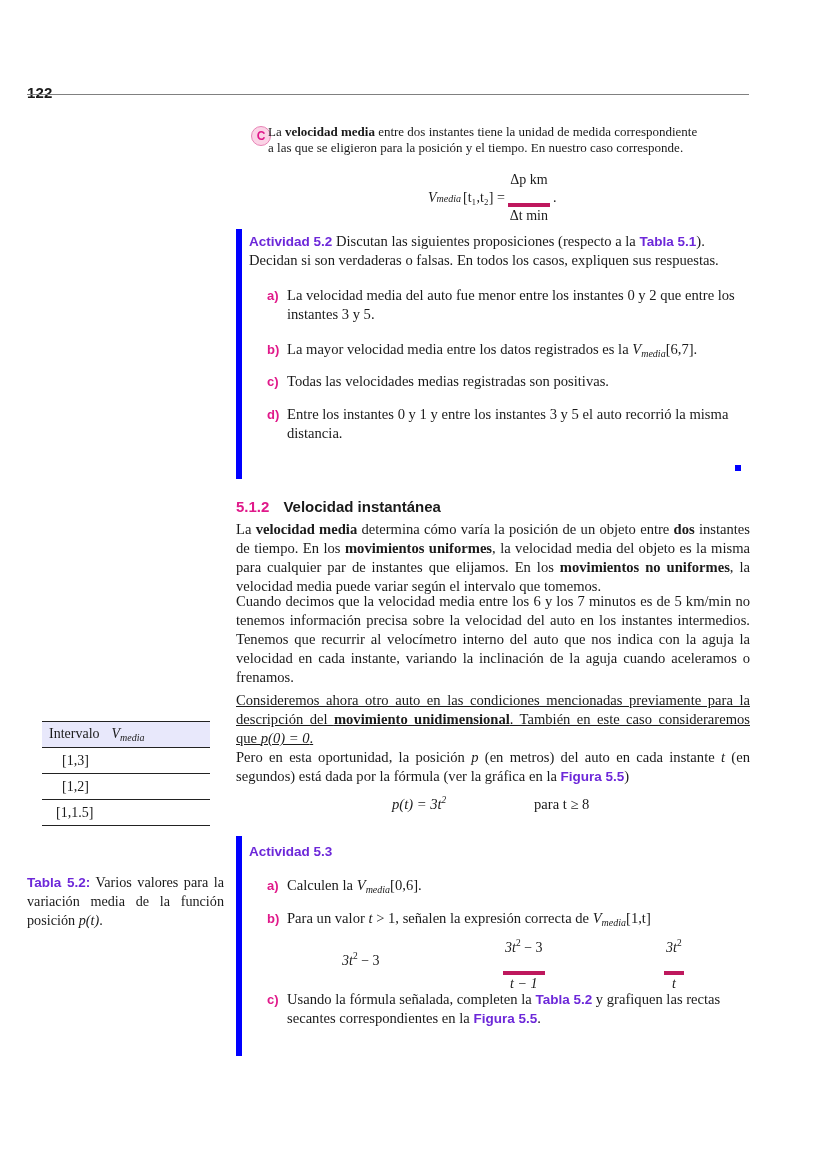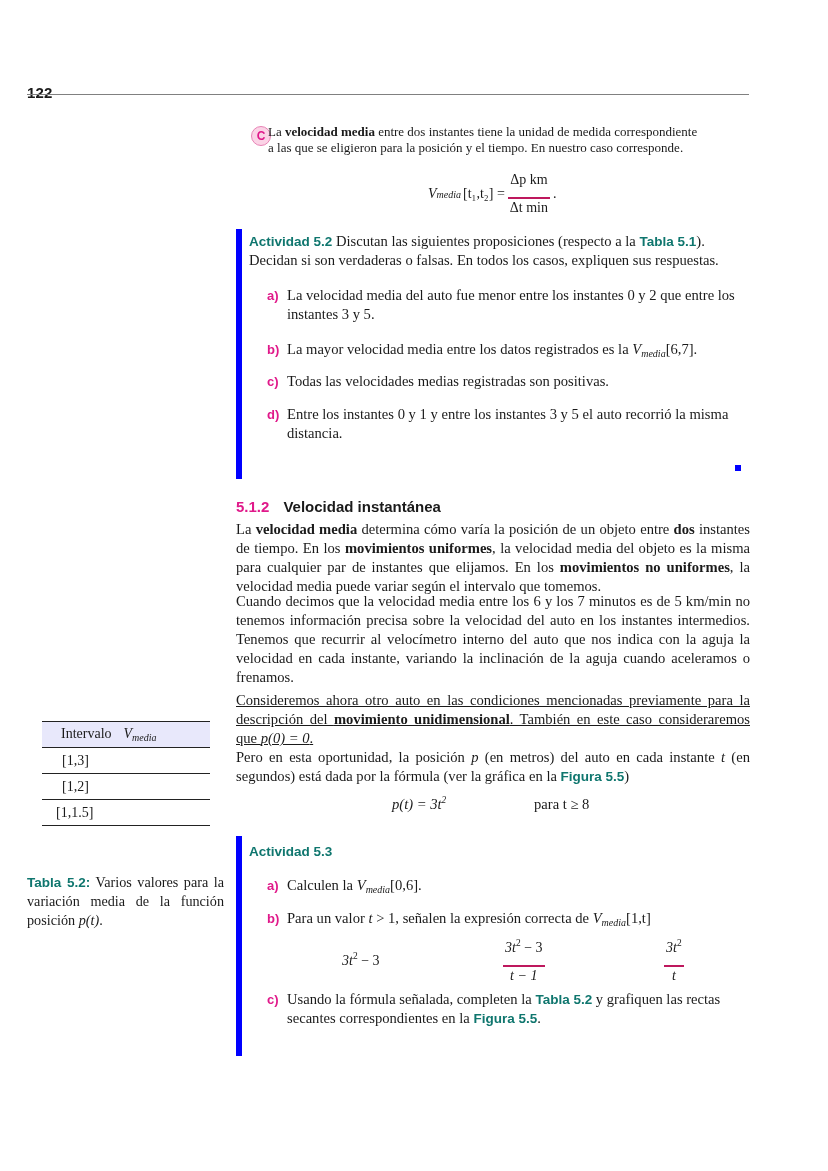--- a/index.html
+++ b/index.html
@@ -1,55 +1,55 @@
 <!DOCTYPE html>
 <html><head>
 <meta charset="utf-8">
 <style>
   html,body{margin:0;padding:0;background:#ffffff;}
   body{width:828px;height:1171px;position:relative;overflow:hidden;font-family:"Liberation Serif","DejaVu Serif",serif;color:#1a1a1a;font-size:14.6px;}
   .abs{position:absolute;}
   .sans{font-family:"Liberation Sans","DejaVu Sans",sans-serif;}
-  .pink{color:#0f766e;}
+  .pink{color:#6d28d9;}
   .bold{font-weight:bold;}
   .it{font-style:italic;}
   sub.m{font-size:10px;font-style:italic;vertical-align:-3px;}
   sup{font-size:9.5px;vertical-align:6px;line-height:0;}
 
   #page-num{left:27px;top:84px;font-size:15px;font-weight:bold;letter-spacing:0.2px;}
   #header-rule{left:27px;top:94px;width:722px;height:1px;background:#808080;}
 
   
   #note-icon{left:251px;top:126px;width:20px;height:20px;border-radius:50%;background:#fbd3e6;border:1.5px solid #e884b6;box-sizing:border-box;display:flex;align-items:center;justify-content:center;font-weight:bold;font-size:12px;color:#e0198a;}
   #note-text{left:268px;top:124px;width:440px;font-size:13px;line-height:16px;}
   #note-text .l2{padding-left:0;}
   #note-formula{left:428px;top:172px;font-size:14px;display:flex;align-items:center;}
   .frac{display:inline-flex;flex-direction:column;align-items:center;vertical-align:middle;margin:0 3px;}
-  .frac .num{border-bottom:2px solid #be185d;padding:0 2px 9px;line-height:16px;}
+  .frac .num{border-bottom:4px solid #be185d;padding:0 2px 15px;line-height:16px;}
   .frac .den{padding:1px 2px 0;line-height:16px;}
 
   .bar{position:absolute;left:236px;width:6px;background:#0000ff;}
   #bar1{top:229px;height:250px;}
   #bar2{top:836px;height:220px;}
 
   .para{position:absolute;left:249px;width:500px;line-height:19px;text-align:justify;}
   .item{position:absolute;left:267px;width:478px;line-height:19px;display:flex;}
   .item .lab{width:20px;flex:none;font-family:"Liberation Sans","DejaVu Sans",sans-serif;font-weight:bold;color:#e0198a;font-size:13px;}
   .item .txt{flex:1;}
   #end-mark{left:735px;top:465px;width:6px;height:6px;background:#0000ff;}
 
   #sec-head{left:236px;top:498px;font-size:15px;font-weight:bold;}
   #sec-head .num{color:#e0198a;margin-right:14px;}
   .body{position:absolute;left:236px;width:514px;line-height:19px;text-align:justify;}
 
   
   #tbl{left:42px;top:721px;width:168px;border-collapse:collapse;font-size:14px;}
   #tbl th,#tbl td{padding:0;height:25px;}
   #tbl thead tr{background:#e8e8fb;}
-  #tbl thead th{font-weight:normal;text-align:left;padding-left:19px;border-top:1.5px solid #222;border-bottom:1px solid #222;}
+  #tbl thead th{font-weight:normal;text-align:left;padding-left:7px;border-top:1.5px solid #222;border-bottom:1px solid #222;}
   #tbl tbody td{border-bottom:1px solid #222;padding-left:10px;}
   #tbl tbody tr:last-child td{border-bottom:1.5px solid #222;}
   #tbl-caption{left:27px;top:873px;width:197px;line-height:19px;text-align:justify;font-size:14.2px;}
 
   #formula-p{left:392px;top:796px;}
   #formula-cond{left:534px;top:796px;}
   .opt{position:absolute;font-size:14px;}
 </style>
 </head>
 <body>

